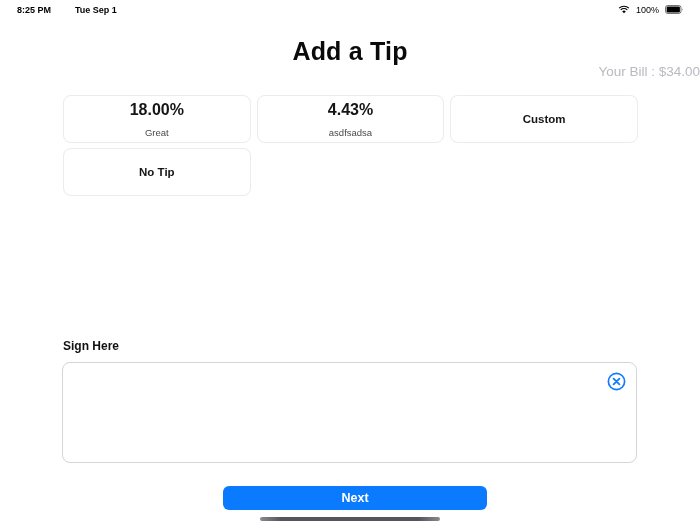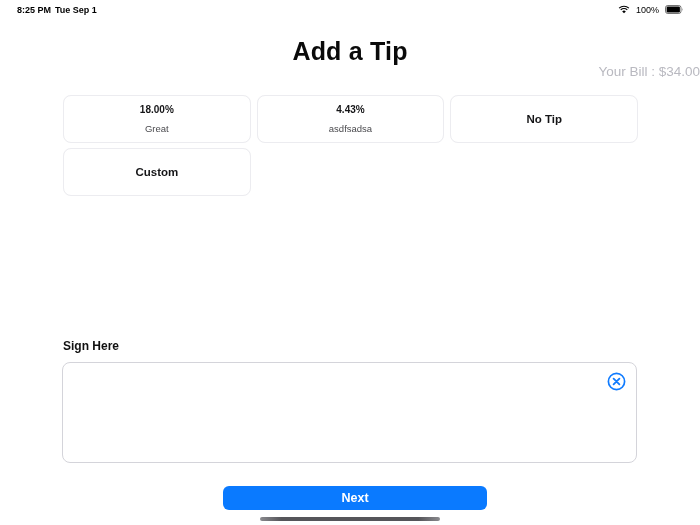--- a/index.html
+++ b/index.html
@@ -12,21 +12,21 @@
     color:#000;
   }
 
   
   .status-bar {
     position:absolute; top:0; left:0; right:0; height:17px;
     display:flex; justify-content:space-between; align-items:center;
     padding:2px 16px 0 17px;
     font-size:9px; font-weight:600; color:#000;
   }
-  .status-left { display:flex; gap:4px; align-items:center; }
+  .status-left { display:flex; gap:24px; align-items:center; }
   .status-right { display:flex; gap:6px; align-items:flex-start; }
   .status-right .pct { font-weight:500; }
   .icon-svg { display:block; }
 
   
   .page-title {
     position:absolute; top:37px; left:0; right:0;
     text-align:center; font-size:25px; font-weight:700; color:#0a0a0a;
     letter-spacing:.2px;
   }
@@ -41,21 +41,21 @@
     display:grid; grid-template-columns:repeat(3,1fr);
     column-gap:6px; row-gap:5px;
   }
   .tip-button {
     height:48px; background:#fff;
     border:1px solid #ececf0; border-radius:8px;
     display:flex; flex-direction:column; align-items:center; justify-content:center;
     gap:8px; cursor:pointer;
     box-shadow:0 0 1px rgba(0,0,0,0.03);
   }
-  .tip-percent { font-size:10px; font-weight:600; color:#151517; }
+  .tip-percent { font-size:16px; font-weight:600; color:#151517; }
   .tip-sublabel { font-size:9.5px; font-weight:400; color:#4a4a4e; }
   .tip-single { font-size:11.5px; font-weight:600; color:#151517; }
 
   
   .sign-label {
     position:absolute; left:63px; top:339px;
     font-size:12px; font-weight:700; color:#111;
   }
   .signature-box {
     position:absolute; left:62px; top:362px; width:575px; height:101px;
@@ -119,25 +119,25 @@
     <span class="tip-sublabel">Great</span>
   </div>
 
 
   <div class="tip-button">
     <span class="tip-percent">4.43%</span>
     <span class="tip-sublabel">asdfsadsa</span>
   </div>
 
   <div class="tip-button">
-    <span class="tip-single">No Tip</span>
+    <span class="tip-single">Custom</span>
   </div>
 
   <div class="tip-button">
-    <span class="tip-single">Custom</span>
+    <span class="tip-single">No Tip</span>
   </div>
 
 </div>
 
 <div class="sign-label">Sign Here</div>
 
 <div class="signature-box">
   <button class="clear-button">
     <span>
       <svg class="icon-svg" width="19" height="19" viewBox="0 0 19 19">

